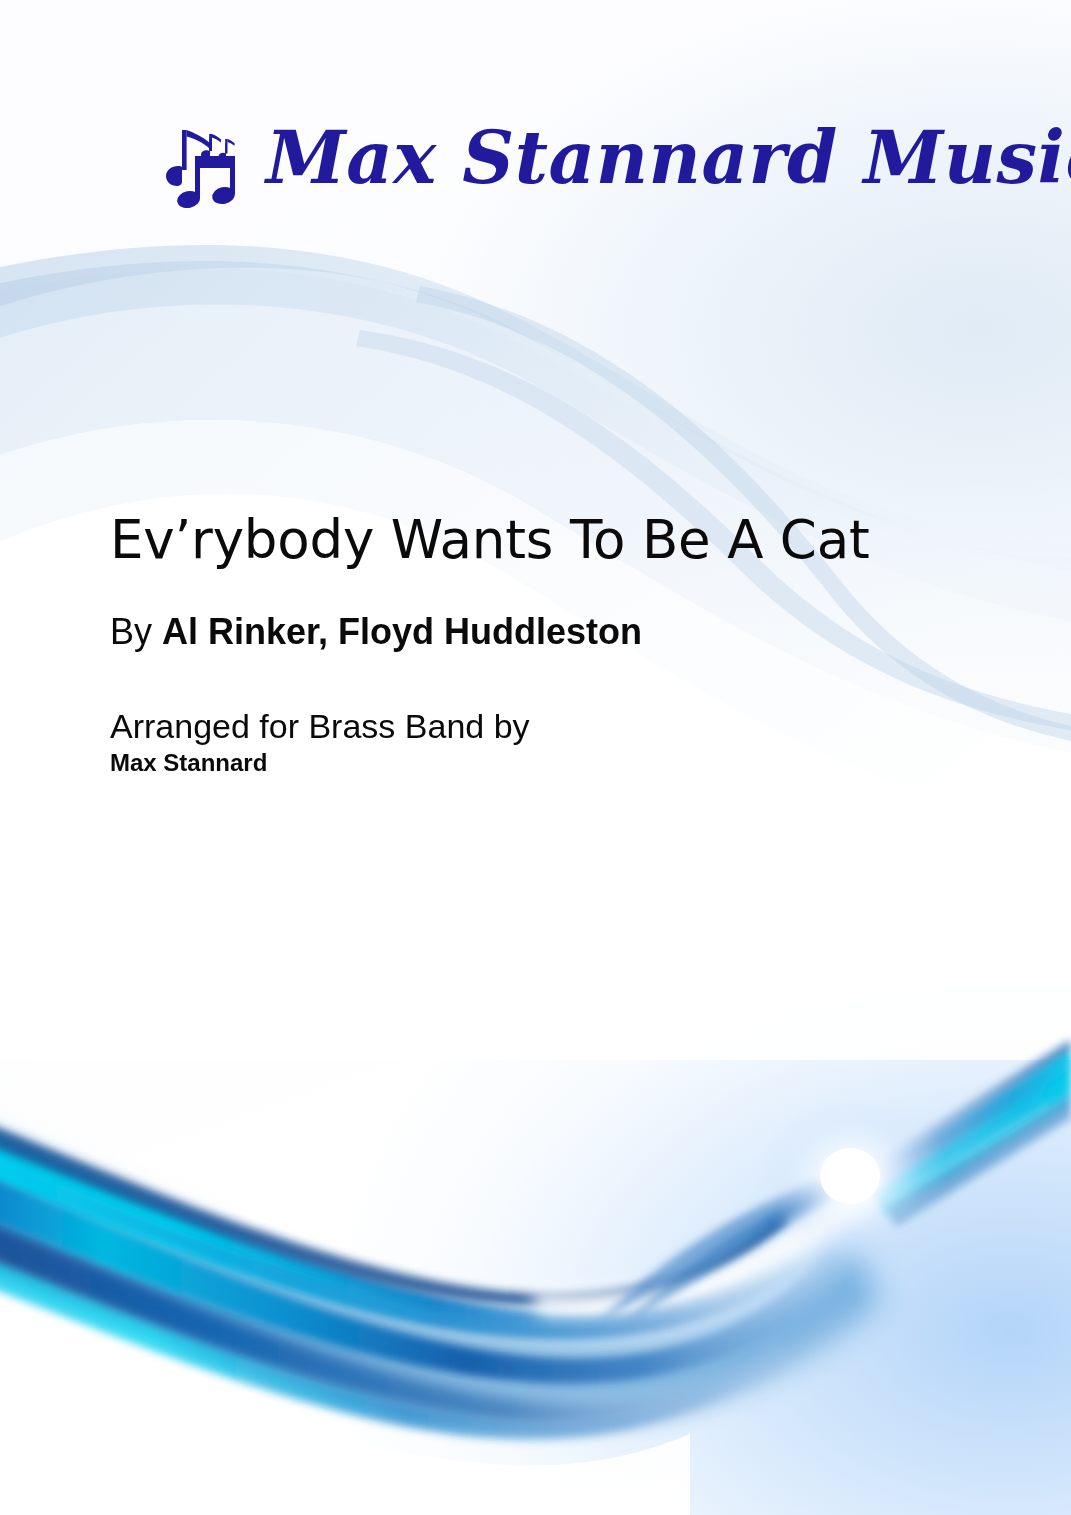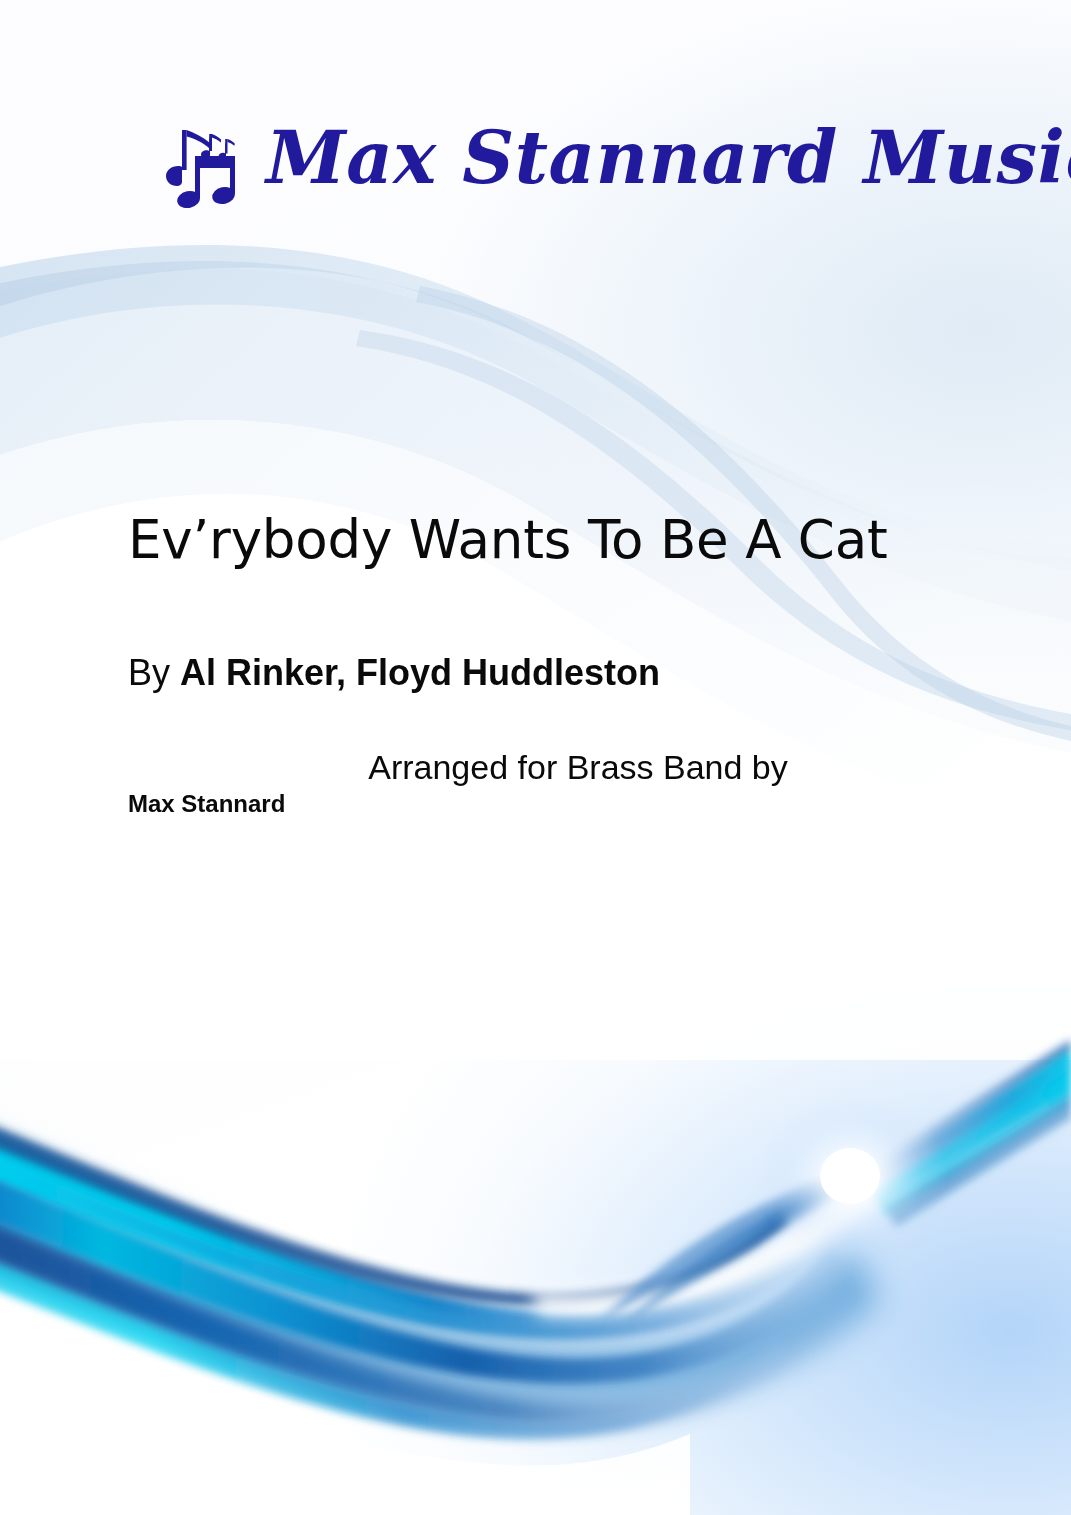--- a/index.html
+++ b/index.html
@@ -53,51 +53,50 @@
     font-size: 72px;
     line-height: 1;
     letter-spacing: 0.5px;
     color: #221a9c;
     white-space: nowrap;
   }
 
   
   .title-block {
     position: absolute;
-    left: 128px;
+    left: 110px;
     top: 512px;
     width: 900px;
   }
   .work-title {
     font-family: "DejaVu Sans", sans-serif;
     font-weight: 400;
     font-size: 53px;
     line-height: 1.06;
     color: #0a0a0a;
     white-space: nowrap;
     letter-spacing: -0.2px;
   }
   .composer-line {
-    margin-top: 85px;
+    margin-top: 44px;
     font-size: 36px;
     line-height: 1.12;
     color: #0a0a0a;
     white-space: nowrap;
   }
   .composer-line .by { font-weight: 400; }
   .composer-line .names { font-weight: 700; }
 
   .arr-block { margin-top: 54px; }
   .arr-line {
     font-size: 34px;
     line-height: 1.22;
     color: #0a0a0a;
     font-weight: 400;
     white-space: nowrap;
-    text-align: center;
   }
   .arr-name {
     font-size: 24px;
     line-height: 1.22;
     color: #0a0a0a;
     font-weight: 700;
     white-space: nowrap;
   }
 </style>
 </head>

